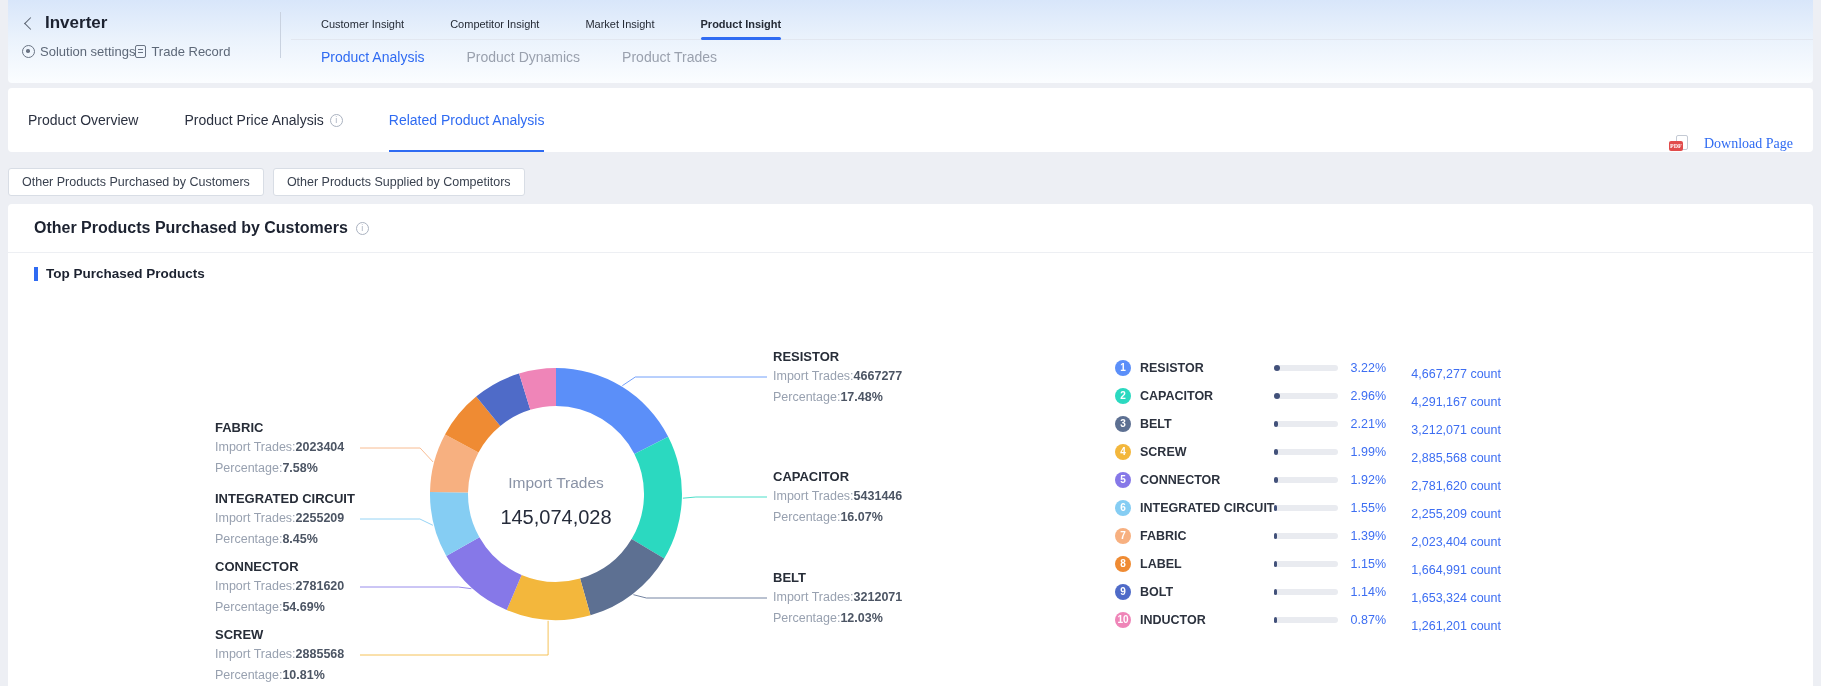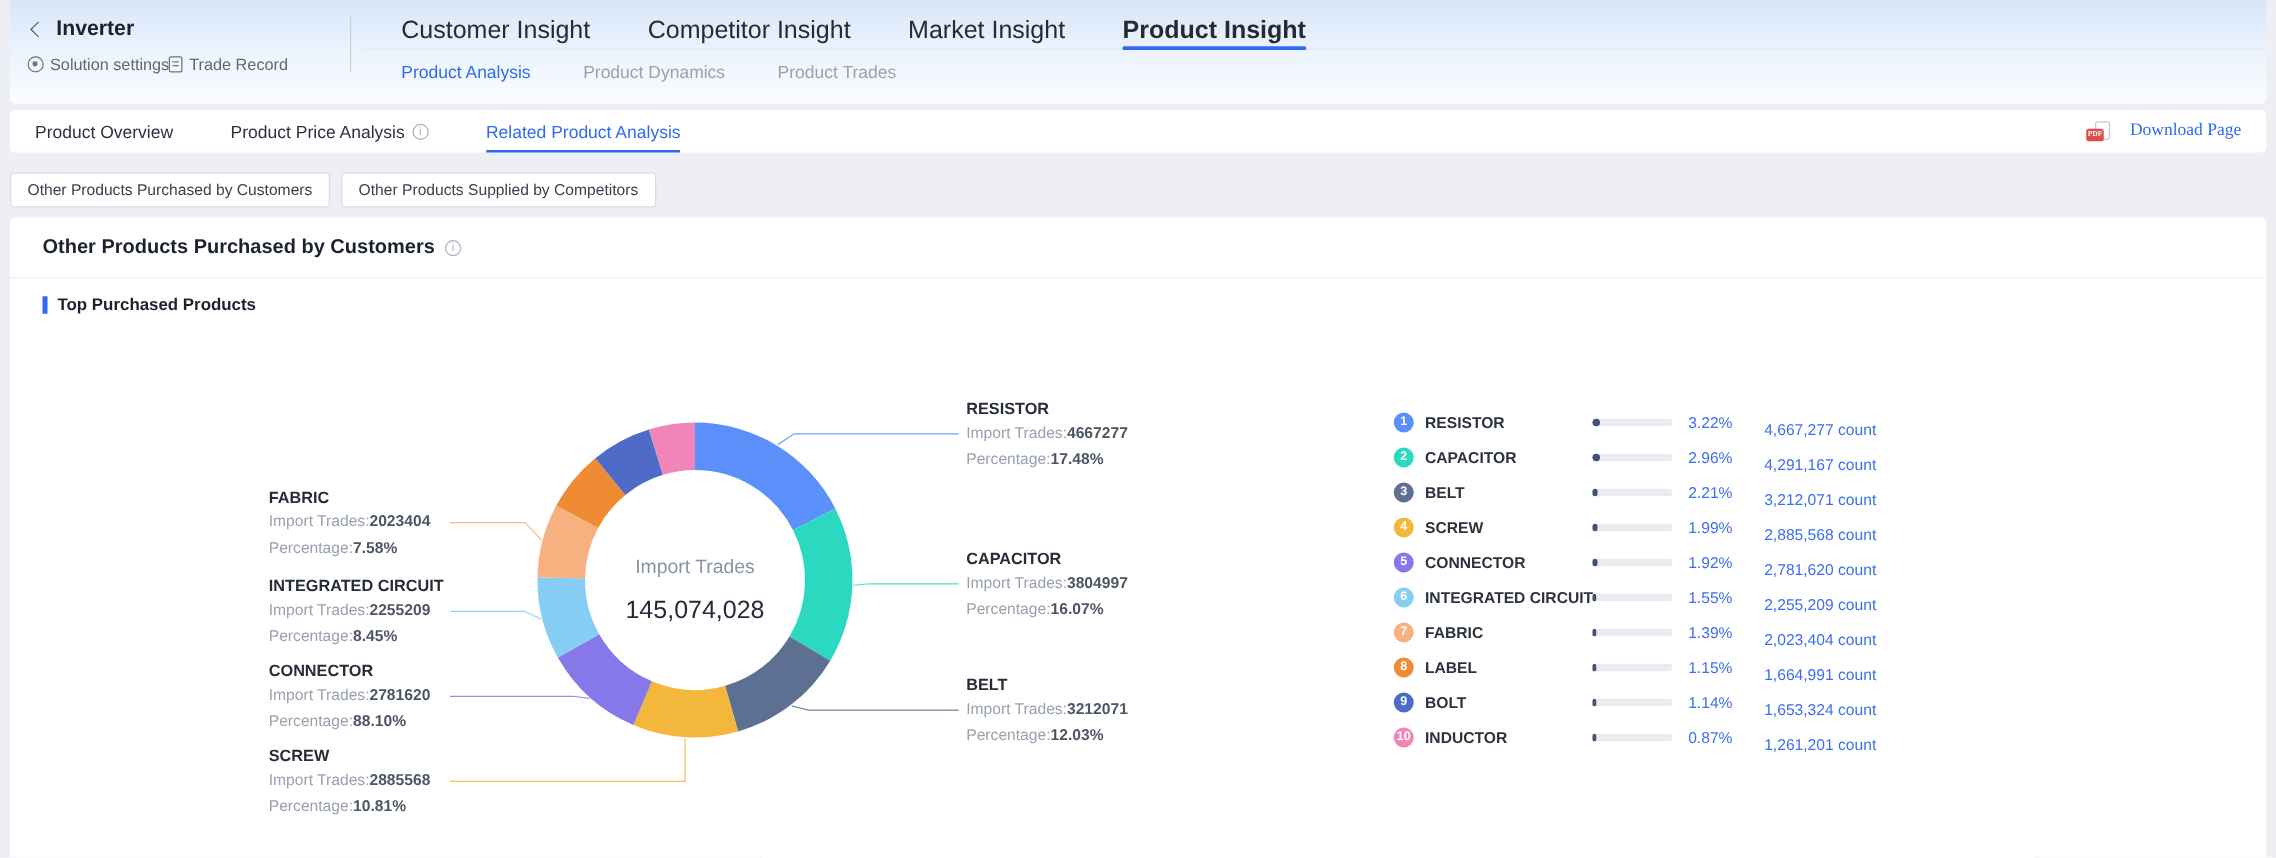--- a/index.html
+++ b/index.html
@@ -19,31 +19,31 @@
   .action { display:flex; align-items:center; gap:5px; color:#5d6878; font-size:13px; cursor:pointer; }
   .icon-gear { width:13px; height:13px; border:1.3px solid #6a7484; border-radius:50%; position:relative; }
   .icon-gear::after { content:""; position:absolute; left:3px; top:3px; width:3.5px; height:3.5px;
     background:#6a7484; border-radius:50%; }
   .icon-doc { width:11px; height:13px; border:1.2px solid #6a7484; border-radius:2px; position:relative; }
   .icon-doc::before { content:""; position:absolute; left:2px; top:3px; right:2px; height:1.2px;
     background:#6a7484; box-shadow:0 3px 0 #6a7484; }
   .v-div { width:1px; height:46px; background:#c9d2e0; margin:12px 10px 0 0; }
   .header-tabs { flex:1; padding-top:11px; }
   .tab-row { display:flex; gap:46px; padding-left:30px; height:29px; border-bottom:1px solid #e2e7f0; }
-  .tab { font-size:20px; color:#252b36; line-height:26px; position:relative; cursor:pointer; white-space:nowrap; }
+  .tab { font-size:11px; color:#252b36; line-height:26px; position:relative; cursor:pointer; white-space:nowrap; }
   .tab.active { font-weight:bold; }
   .tab.active::after { content:""; position:absolute; left:0; right:0; bottom:-1px; height:3px;
     background:#2f6bf2; border-radius:2px; }
   .subtab-row { display:flex; gap:42px; padding-left:30px; margin-top:9px; }
   .subtab { font-size:14px; color:#9aa1ae; cursor:pointer; white-space:nowrap; }
   .subtab.active { color:#2f6bf2; }
 
   
-  .nav-card { margin-top:5px; height:34px; flex-shrink:0; background:#fff; border-radius:4px;
-    display:flex; align-items:center; padding:0 20px; }
+  .nav-card { margin-top:5px; height:64px; flex-shrink:0; background:#fff; border-radius:4px;
+    display:flex; align-items:flex-end; padding:0 20px; }
   .nav-tabs { display:flex; gap:46px; height:100%; }
   .nav-tab { display:flex; align-items:center; gap:6px; font-size:14px; color:#2b3140; position:relative; cursor:pointer; }
   .nav-tab.active { color:#2f6bf2; }
   .nav-tab.active::after { content:""; position:absolute; left:0; right:0; bottom:0; height:2px; background:#2f6bf2; }
   .info-dot { width:13px; height:13px; border:1px solid #aab2c0; border-radius:50%; color:#aab2c0;
     font-size:9px; line-height:11px; text-align:center; flex-shrink:0; }
   .download { margin-left:auto; display:flex; align-items:center; gap:16px; color:#2f6bf2; font-size:14px; cursor:pointer;font-family:Liberation Serif, serif; }
   .pdf-icon { position:relative; width:19px; height:17px; display:inline-block; }
   .pdf-page { position:absolute; right:0; top:0; width:12px; height:15px; background:#fff;
     border:1px solid #c4cad4; border-radius:2px; }
@@ -269,37 +269,37 @@
             <span class="l-count">1,261,201 count</span>
           </div>
         </div>
     <div class="callout" style="left: 765px; top: 61px;">
           <div class="c-title">RESISTOR</div>
           <div class="c-line">Import Trades:<b>4667277</b></div>
           <div class="c-line">Percentage:<b>17.48%</b></div>
         </div>
         <div class="callout" style="left: 765px; top: 181px;">
           <div class="c-title">CAPACITOR</div>
-          <div class="c-line">Import Trades:<b>3804997</b></div>
+          <div class="c-line">Import Trades:<b>5431446</b></div>
           <div class="c-line">Percentage:<b>16.07%</b></div>
         </div>
         <div class="callout" style="left: 765px; top: 282px;">
           <div class="c-title">BELT</div>
           <div class="c-line">Import Trades:<b>3212071</b></div>
           <div class="c-line">Percentage:<b>12.03%</b></div>
         </div>
         <div class="callout" style="left: 207px; top: 339px;">
           <div class="c-title">SCREW</div>
           <div class="c-line">Import Trades:<b>2885568</b></div>
           <div class="c-line">Percentage:<b>10.81%</b></div>
         </div>
         <div class="callout" style="left: 207px; top: 271px;">
           <div class="c-title">CONNECTOR</div>
           <div class="c-line">Import Trades:<b>2781620</b></div>
-          <div class="c-line">Percentage:<b>88.10%</b></div>
+          <div class="c-line">Percentage:<b>54.69%</b></div>
         </div>
         <div class="callout" style="left: 207px; top: 203px;">
           <div class="c-title">INTEGRATED CIRCUIT</div>
           <div class="c-line">Import Trades:<b>2255209</b></div>
           <div class="c-line">Percentage:<b>8.45%</b></div>
         </div>
         <div class="callout" style="left: 207px; top: 132px;">
           <div class="c-title">FABRIC</div>
           <div class="c-line">Import Trades:<b>2023404</b></div>
           <div class="c-line">Percentage:<b>7.58%</b></div>

